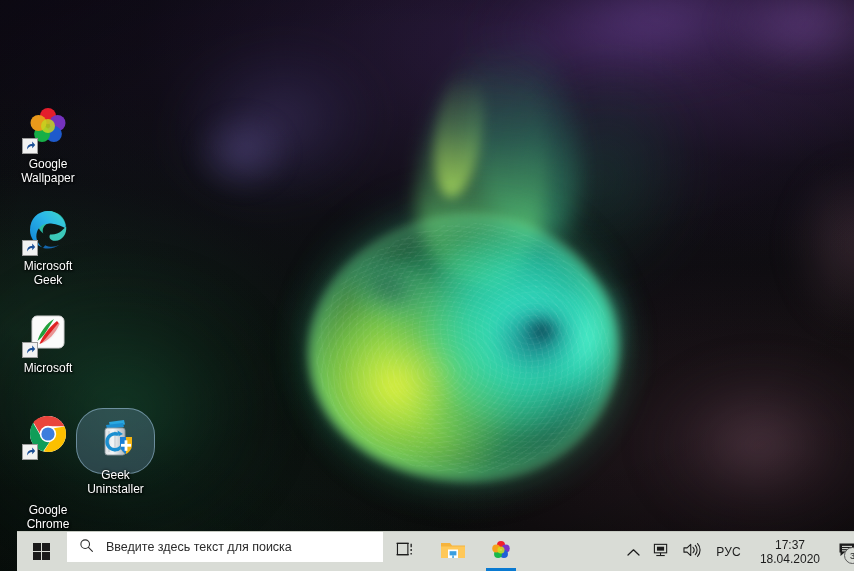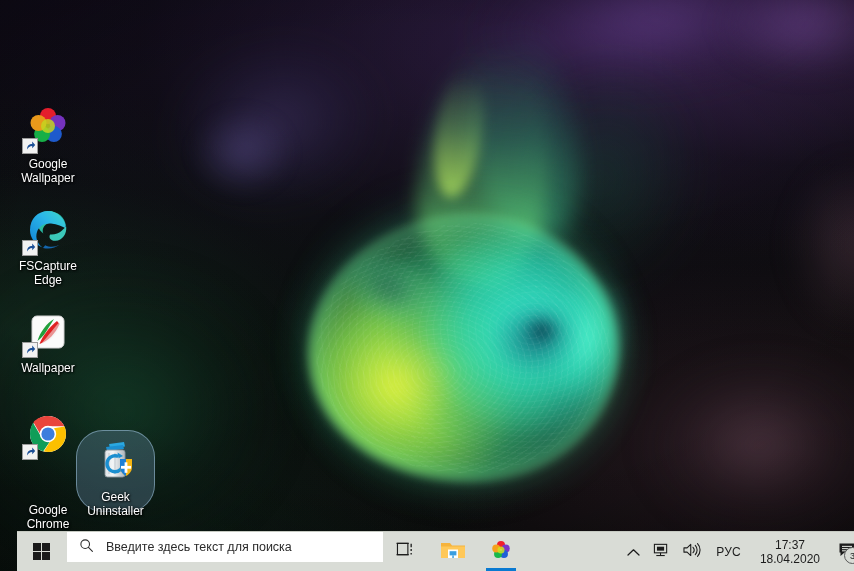--- a/index.html
+++ b/index.html
@@ -450,38 +450,38 @@
           <path d="M42.2 20.5 C43 28 38.5 34.5 31.5 34.8 C26.6 35 24.2 31.5 26.2 28.5 C30 28.9 35.2 27.5 38 24.6 C40.2 22.4 41.6 21 42.2 20.5 Z" fill="#3fd8c8" opacity="0.92"></path>
           <path d="M24 5 C14 5 6 12.8 6 24 C6 31.8 11.2 38.8 18.6 41.6 C13.2 37.4 11.2 31.5 13.0 26.0 C14.8 20.4 20.6 17.0 27 17.6 C33.4 18.2 38.6 20.5 42 22.6 C41.3 12.9 33.7 5 24 5 Z" fill="url(#edgeA)"></path>
           <path d="M19.0 41.9 C24.8 43.4 31.2 42.2 35.4 38.8 C31.2 41.2 25.6 41.4 21.2 39.2 C20.4 40.1 19.6 41.1 19.0 41.9 Z" fill="#1570c0" opacity="0.9"></path>
         </svg>
         <span class="shortcut-badge">
           <svg width="14" height="14" viewBox="0 0 14 14">
             <path d="M4 10.5 C4.2 6.4 6.0 5.0 9.2 4.9 L9.2 2.6 L12.2 6.1 L9.2 9.3 L9.2 7.0 C6.8 7.1 5.4 8.1 4 10.5 Z" fill="#1c4f96"></path>
           </svg>
         </span>
       </div>
-      <div class="label">FSCapture Edge</div>
+      <div class="label">Microsoft Geek</div>
     </div>
 
     <div class="desk-icon" style="left:8px; top:302px;">
       <div class="glyph">
         <svg width="48" height="48" viewBox="0 0 48 48">
           <rect x="8" y="8" width="32" height="32" rx="5" fill="#fbfbfb" stroke="#d2d2d2" stroke-width="1"></rect>
           <path d="M30 11 C23 15 16 24 13.5 33 C18 30 22 24.5 25 19 Z" fill="#22a03c"></path>
           <path d="M33 13 C25 19 18 29 15.5 36 C24 33.5 32 25 35.5 16 Z" fill="#e02222"></path>
           <path d="M34.5 15 C28.5 22 21.5 31 16.5 36.5 C26 34 33.5 25.5 36.5 17.5 Z" fill="#f0f0f0" opacity="0.55"></path>
         </svg>
         <span class="shortcut-badge">
           <svg width="14" height="14" viewBox="0 0 14 14">
             <path d="M4 10.5 C4.2 6.4 6.0 5.0 9.2 4.9 L9.2 2.6 L12.2 6.1 L9.2 9.3 L9.2 7.0 C6.8 7.1 5.4 8.1 4 10.5 Z" fill="#1c4f96"></path>
           </svg>
         </span>
       </div>
-      <div class="label">Wallpaper</div>
+      <div class="label">Microsoft</div>
     </div>
 
     <div class="desk-icon" style="left:8px; top:404px;gap:40px;">
       <div class="glyph">
         <svg width="48" height="48" viewBox="0 0 48 48">
           <circle cx="24" cy="24" r="18" fill="#ffffff"></circle>
           <path d="M24 6 C31.2 6 37.4 10.1 40.3 16.2 L24.4 16.2 C20.1 16.2 16.6 19.2 15.8 23.2 L9.4 12.2 C12.7 8.4 18 6 24 6 Z" fill="#e9453c"></path>
           <path d="M9.0 12.8 L17.0 26.5 C18.5 30.1 21.9 32.1 25.6 31.9 L19.2 41.2 C11.5 39.1 6 32.2 6 24 C6 19.7 7.1 16 9.0 12.8 Z" fill="#0f9d58"></path>
           <path d="M40.6 16.6 C41.5 19 42 21.4 42 24 C42 33.9 34.1 42 24 42 C22.4 42 21.1 41.8 19.8 41.5 L28.0 28.4 C30.6 25.6 30.7 21.3 28.2 18.4 Z" fill="#fcc000"></path>
           <circle cx="24" cy="24" r="8.2" fill="#ffffff"></circle>
@@ -489,21 +489,21 @@
         </svg>
         <span class="shortcut-badge">
           <svg width="14" height="14" viewBox="0 0 14 14">
             <path d="M4 10.5 C4.2 6.4 6.0 5.0 9.2 4.9 L9.2 2.6 L12.2 6.1 L9.2 9.3 L9.2 7.0 C6.8 7.1 5.4 8.1 4 10.5 Z" fill="#1c4f96"></path>
           </svg>
         </span>
       </div>
       <div class="label">Google Chrome</div>
     </div>
 
-    <div class="desk-icon selected" style="left:76px; top:430px; width:79px; height:82px;border-radius:27px;">
+    <div class="desk-icon selected" style="left:76px; top:408px; width:79px; height:66px;border-radius:27px;">
       <div class="glyph">
         <svg width="48" height="48" viewBox="0 0 48 48">
           <defs>
             <linearGradient id="gkBin" x1="0" y1="0" x2="1" y2="0">
               <stop offset="0%" stop-color="#dfe3e6"></stop>
               <stop offset="40%" stop-color="#f4f6f7"></stop>
               <stop offset="100%" stop-color="#aeb6bc"></stop>
             </linearGradient>
           </defs>
           <g transform="translate(2,0)">

